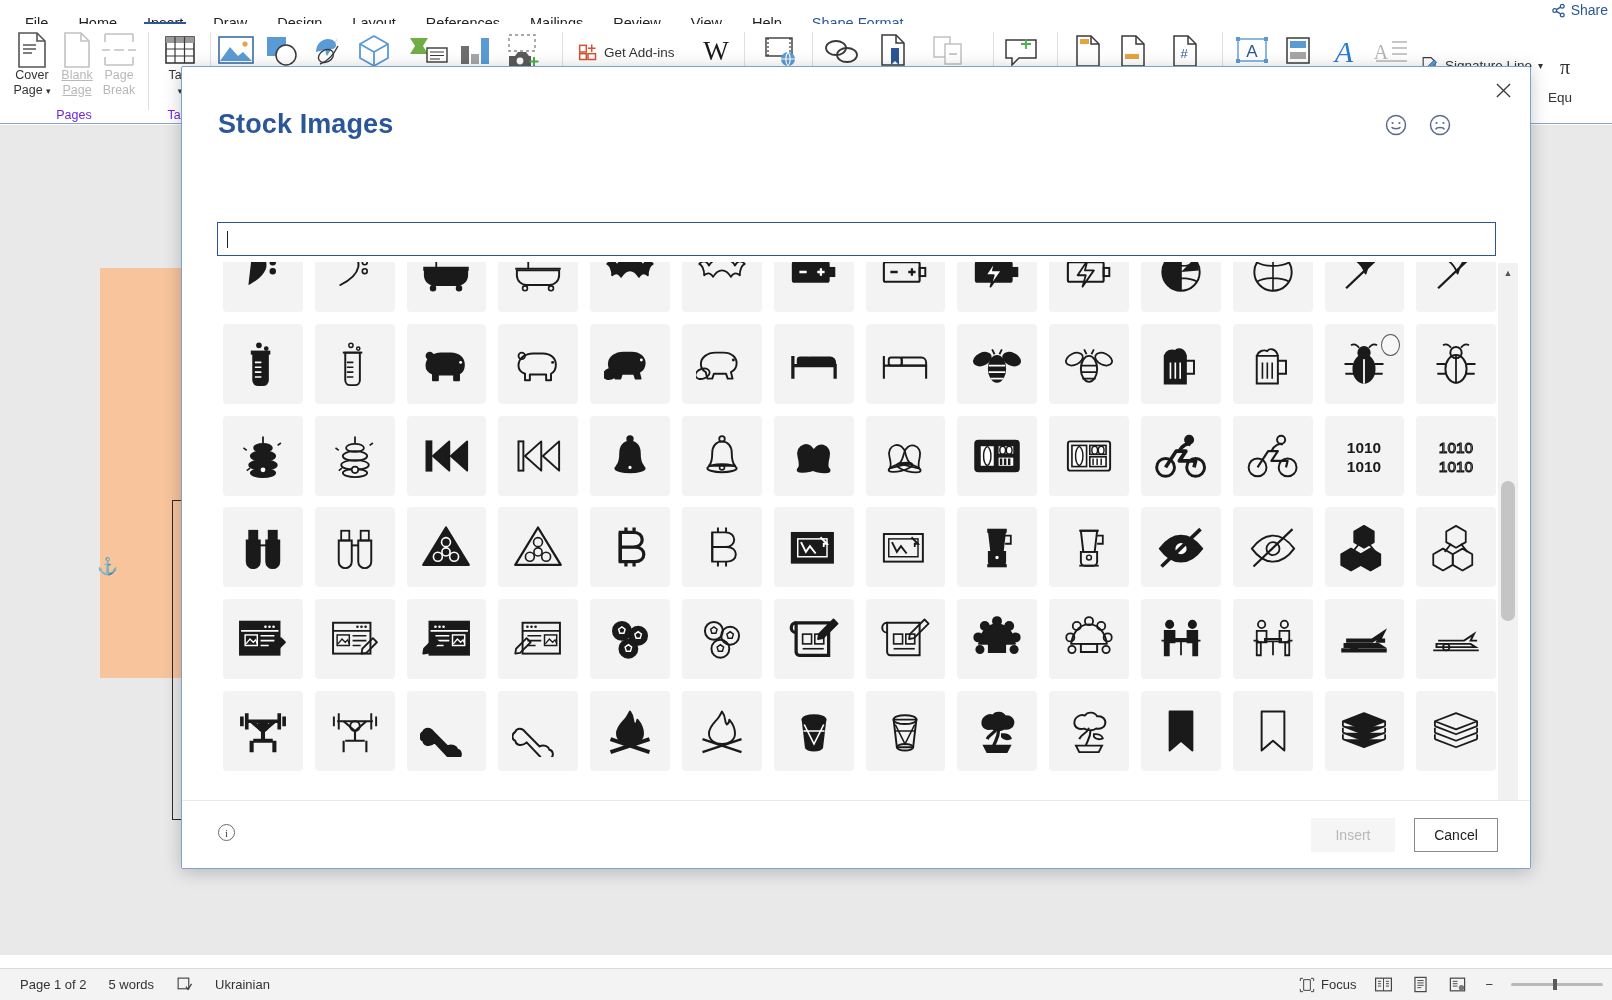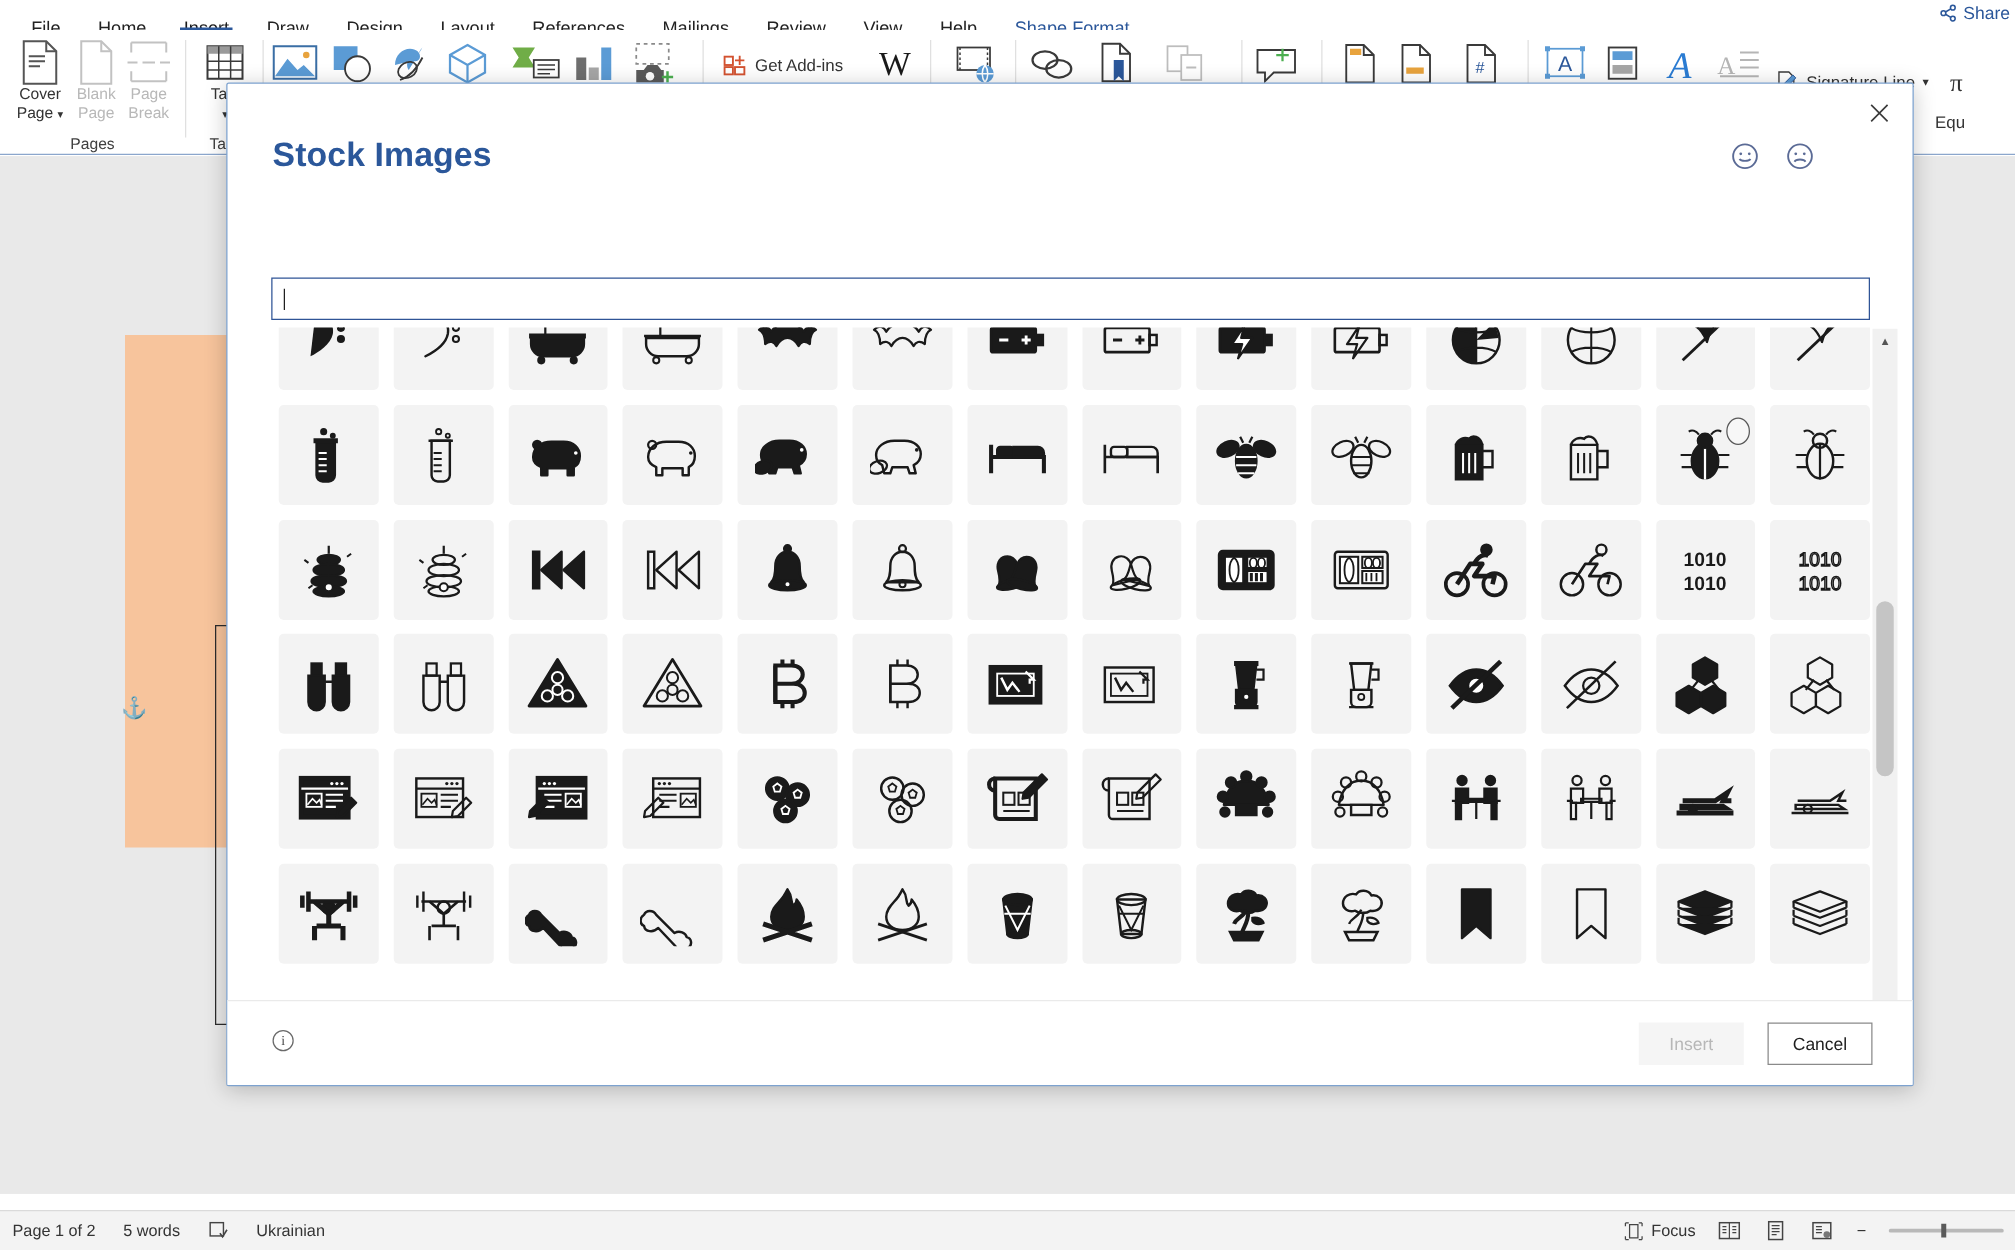--- a/index.html
+++ b/index.html
@@ -27,21 +27,21 @@
   .ribbon-tab.ctx { color: #2b579a; }
   .share-btn { position: absolute; right: 4px; top: 2px; font-size: 14px; color: #2b579a; display:flex; align-items:center; gap:5px;}
 
   .ribbon-body {
     position: absolute; top: 24px; left: 0; width: 1612px; height: 100px;
     background: #ffffff; border-bottom: 1.5px solid #8ba6cc;
   }
   .rgroup { position: absolute; top: 0; height: 100px; }
   .rgroup-label {
     position: absolute; bottom: 2px; left: 0; right: 0; text-align: center;
-    font-size: 12.5px; color: #404040;
+    font-size: 12.5px; color: #6d28d9;
   }
   .rsep { position: absolute; top: 8px; width: 1px; height: 78px; background: #e0e0e0; }
 
   .bigbtn {
     position: absolute; top: 4px; width: 60px; text-align: center;
     font-size: 12.5px; color: #333; line-height: 15px;
   }
   .bigbtn.dim { color: #b8b8b8; }
   .bigbtn .glyph { display: block; height: 40px; }
   .smallbtn { position: absolute; width: 46px; height: 44px; top: 8px; }
@@ -60,21 +60,21 @@
     border: 1.6px solid #2b2b2b; background: transparent;
   }
   .anchor-icon { position: absolute; left: 97px; top: 431px; color: #6e93b8; font-size: 17px; }
 
   
   .statusbar {
     position: absolute; bottom: 0; left: 0; width: 1612px; height: 32px;
     background: #f3f3f3; border-top: 1px solid #dadada;
     display: flex; align-items: center; font-size: 13px; color: #333;
   }
-  .sb-left { display: flex; align-items: center; gap: 22px; padding-left: 10px; }
+  .sb-left { display: flex; align-items: center; gap: 22px; padding-left: 20px; }
   .sb-right { margin-left: auto; display: flex; align-items: center; gap: 18px; padding-right: 9px; justify-content: space-between; }
   .sb-item { display: flex; align-items: center; gap: 6px; white-space: nowrap; }
   .zoom-track { width: 92px; height: 3px; background: #b9b9b9; border-radius: 2px; position: relative; }
   .zoom-knob { position: absolute; left: 42px; top: -4px; width: 4px; height: 11px; background: #5a5a5a; }
 
   
   .dialog {
     position: absolute; left: 181px; top: 66px; width: 1350px; height: 803px;
     background: #ffffff; border: 1px solid #7da2cf;
     box-shadow: 0 3px 18px rgba(0,0,0,0.22);
@@ -208,21 +208,21 @@
       <div class="bigbtn" style="left:2px;">
         <span class="glyph">
           <svg width="34" height="38" viewBox="0 0 34 38" style="margin-top:3px">
             <path d="M4 2h18l8 8v26H4z" fill="#fff" stroke="#555" stroke-width="1.6"></path>
             <path d="M22 2v8h8" fill="none" stroke="#555" stroke-width="1.6"></path>
             <path d="M8 14h13M8 18h13M8 22h9" stroke="#555" stroke-width="1.6"></path>
           </svg>
         </span>
         <span>Cover<br>Page <span style="font-size:9px">▾</span></span>
       </div>
-      <div class="bigbtn dim" style="left:47px;">
+      <div class="bigbtn dim" style="left:47px;text-decoration:underline;">
         <span class="glyph">
           <svg width="30" height="38" viewBox="0 0 30 38" style="margin-top:3px">
             <path d="M3 2h16l8 8v26H3z" fill="#fff" stroke="#c2c2c2" stroke-width="1.6"></path>
             <path d="M19 2v8h8" fill="none" stroke="#c2c2c2" stroke-width="1.6"></path>
           </svg>
         </span>
         <span>Blank<br>Page</span>
       </div>
       <div class="bigbtn dim" style="left:89px;">
         <span class="glyph">

